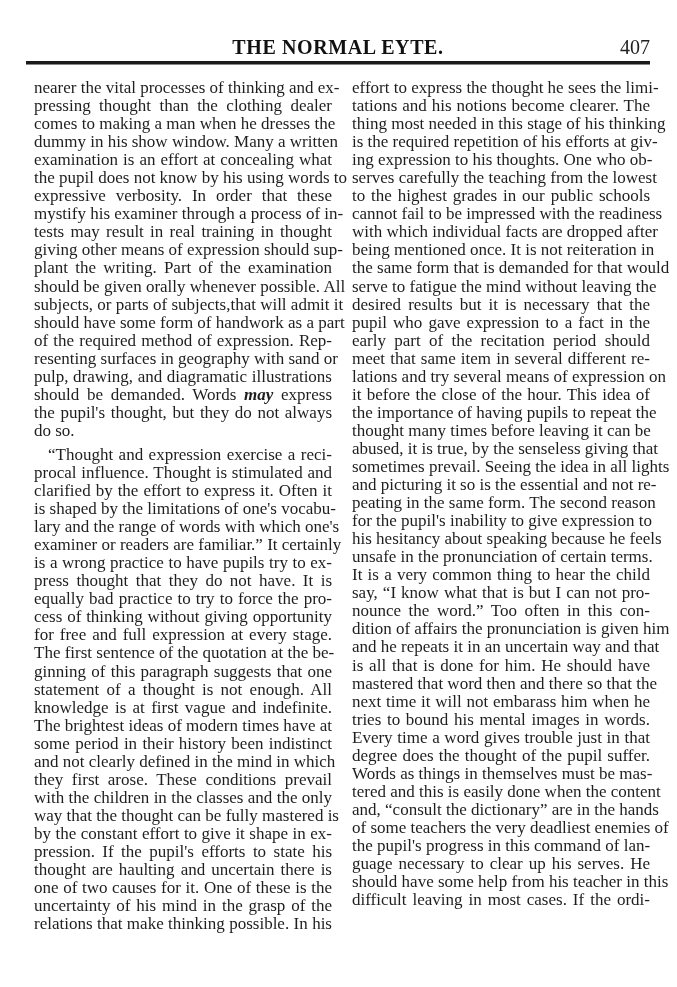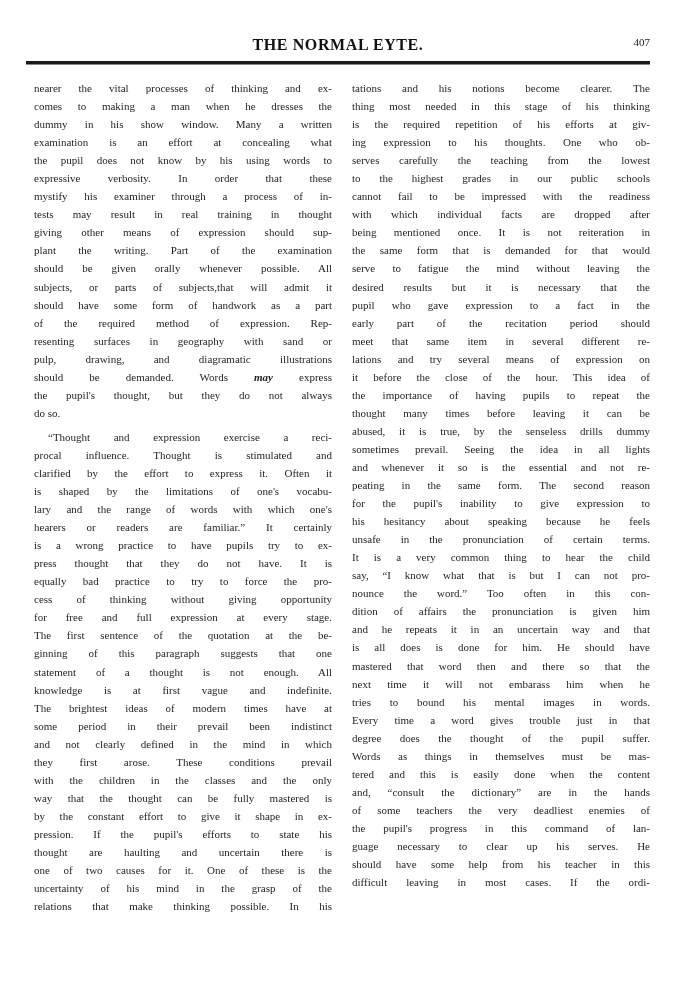--- a/index.html
+++ b/index.html
@@ -7,34 +7,34 @@
     width: 677px; height: 987px; position: relative; overflow: hidden;
     font-family: "DejaVu Serif", "Liberation Serif", serif;
     color: #1c1c1c;
   }
   .header {
     position: absolute; left: 26px; top: 30px; width: 624px; height: 34px;
   }
   .running-title {
     position: absolute; left: 0; right: 0; top: 6px; text-align: center;
     font-family: "Liberation Serif", serif; font-weight: bold;
-    font-size: 16px; letter-spacing: 0.6px; color: #111;
+    font-size: 20px; letter-spacing: 0.6px; color: #111;
   }
   .page-number {
     position: absolute; right: 0; top: 6px;
-    font-family: "Liberation Serif", serif; font-size: 11px; color: #222;
+    font-family: "Liberation Serif", serif; font-size: 20px; color: #222;
   }
   .rule {
     position: absolute; left: 0; right: 0; top: 31px; height: 3px;
     background: #1a1a1a; border-bottom: 1px solid #888;
   }
   .col {
     position: absolute; top: 79px; width: 298px;
     font-family: "Liberation Serif", serif;
-    font-size: 11px; line-height: 18.05px; color: #1e1e1e;
+    font-size: 17px; line-height: 18.05px; color: #1e1e1e;
   }
   .col.left { left: 34px; }
   .col.right { left: 352px; }
   .line {
     display: block; white-space: nowrap; text-align: justify;
     text-align-last: justify; height: 18.05px; overflow: visible;
   }
   .line.last { text-align-last: left; font-family: Liberation Serif, serif; }
   .line.indent { padding-left: 14px; }
   .gap { height: 6px; }
@@ -45,20 +45,21 @@
 
 <div class="header">
   <div class="running-title">THE NORMAL EYTE.</div>
   <div class="page-number">407</div>
   <div class="rule"></div>
 </div>
 
 <div class="col left">
   <div>
     <span class="line">nearer the vital processes of thinking and ex-</span>
+    <span class="line">pressing thought than the clothing dealer</span>
     <span class="line">comes to making a man when he dresses the</span>
     <span class="line">dummy in his show window. Many a written</span>
     <span class="line">examination is an effort at concealing what</span>
     <span class="line">the pupil does not know by his using words to</span>
     <span class="line">expressive verbosity. In order that these</span>
     <span class="line">mystify his examiner through a process of in-</span>
     <span class="line">tests may result in real training in thought</span>
     <span class="line">giving other means of expression should sup-</span>
     <span class="line">plant the writing. Part of the examination</span>
     <span class="line">should be given orally whenever possible. All</span>
@@ -71,79 +72,80 @@
     <span class="line">the pupil's thought, but they do not always</span>
     <span class="line last">do so.</span>
   </div>
   <div class="gap"></div>
   <div>
     <span class="line indent">“Thought and expression exercise a reci-</span>
     <span class="line">procal influence. Thought is stimulated and</span>
     <span class="line">clarified by the effort to express it. Often it</span>
     <span class="line">is shaped by the limitations of one's vocabu-</span>
     <span class="line">lary and the range of words with which one's</span>
-    <span class="line">hearers or readers are familiar.” It certainly</span>
+    <span class="line">examiner or readers are familiar.” It certainly</span>
     <span class="line">is a wrong practice to have pupils try to ex-</span>
     <span class="line">press thought that they do not have. It is</span>
     <span class="line">equally bad practice to try to force the pro-</span>
     <span class="line">cess of thinking without giving opportunity</span>
     <span class="line">for free and full expression at every stage.</span>
     <span class="line">The first sentence of the quotation at the be-</span>
     <span class="line">ginning of this paragraph suggests that one</span>
     <span class="line">statement of a thought is not enough. All</span>
     <span class="line">knowledge is at first vague and indefinite.</span>
     <span class="line">The brightest ideas of modern times have at</span>
-    <span class="line">some period in their prevail been indistinct</span>
+    <span class="line">some period in their history been indistinct</span>
     <span class="line">and not clearly defined in the mind in which</span>
     <span class="line">they first arose. These conditions prevail</span>
     <span class="line">with the children in the classes and the only</span>
     <span class="line">way that the thought can be fully mastered is</span>
     <span class="line">by the constant effort to give it shape in ex-</span>
     <span class="line">pression. If the pupil's efforts to state his</span>
     <span class="line">thought are haulting and uncertain there is</span>
     <span class="line">one of two causes for it. One of these is the</span>
     <span class="line">uncertainty of his mind in the grasp of the</span>
     <span class="line">relations that make thinking possible. In his</span>
   </div>
 </div>
 
 <div class="col right">
   <div>
+    <span class="line">effort to express the thought he sees the limi-</span>
     <span class="line">tations and his notions become clearer. The</span>
     <span class="line">thing most needed in this stage of his thinking</span>
     <span class="line">is the required repetition of his efforts at giv-</span>
     <span class="line">ing expression to his thoughts. One who ob-</span>
     <span class="line">serves carefully the teaching from the lowest</span>
     <span class="line">to the highest grades in our public schools</span>
     <span class="line">cannot fail to be impressed with the readiness</span>
     <span class="line">with which individual facts are dropped after</span>
     <span class="line">being mentioned once. It is not reiteration in</span>
     <span class="line">the same form that is demanded for that would</span>
     <span class="line">serve to fatigue the mind without leaving the</span>
     <span class="line">desired results but it is necessary that the</span>
     <span class="line">pupil who gave expression to a fact in the</span>
     <span class="line">early part of the recitation period should</span>
     <span class="line">meet that same item in several different re-</span>
     <span class="line">lations and try several means of expression on</span>
     <span class="line">it before the close of the hour. This idea of</span>
     <span class="line">the importance of having pupils to repeat the</span>
     <span class="line">thought many times before leaving it can be</span>
-    <span class="line">abused, it is true, by the senseless drills dummy</span>
+    <span class="line">abused, it is true, by the senseless giving that</span>
     <span class="line">sometimes prevail. Seeing the idea in all lights</span>
-    <span class="line">and whenever it so is the essential and not re-</span>
+    <span class="line">and picturing it so is the essential and not re-</span>
     <span class="line">peating in the same form. The second reason</span>
     <span class="line">for the pupil's inability to give expression to</span>
     <span class="line">his hesitancy about speaking because he feels</span>
     <span class="line">unsafe in the pronunciation of certain terms.</span>
     <span class="line">It is a very common thing to hear the child</span>
     <span class="line">say, “I know what that is but I can not pro-</span>
     <span class="line">nounce the word.” Too often in this con-</span>
     <span class="line">dition of affairs the pronunciation is given him</span>
     <span class="line">and he repeats it in an uncertain way and that</span>
-    <span class="line">is all does is done for him. He should have</span>
+    <span class="line">is all that is done for him. He should have</span>
     <span class="line">mastered that word then and there so that the</span>
     <span class="line">next time it will not embarass him when he</span>
     <span class="line">tries to bound his mental images in words.</span>
     <span class="line">Every time a word gives trouble just in that</span>
     <span class="line">degree does the thought of the pupil suffer.</span>
     <span class="line">Words as things in themselves must be mas-</span>
     <span class="line">tered and this is easily done when the content</span>
     <span class="line">and, “consult the dictionary” are in the hands</span>
     <span class="line">of some teachers the very deadliest enemies of</span>
     <span class="line">the pupil's progress in this command of lan-</span>

